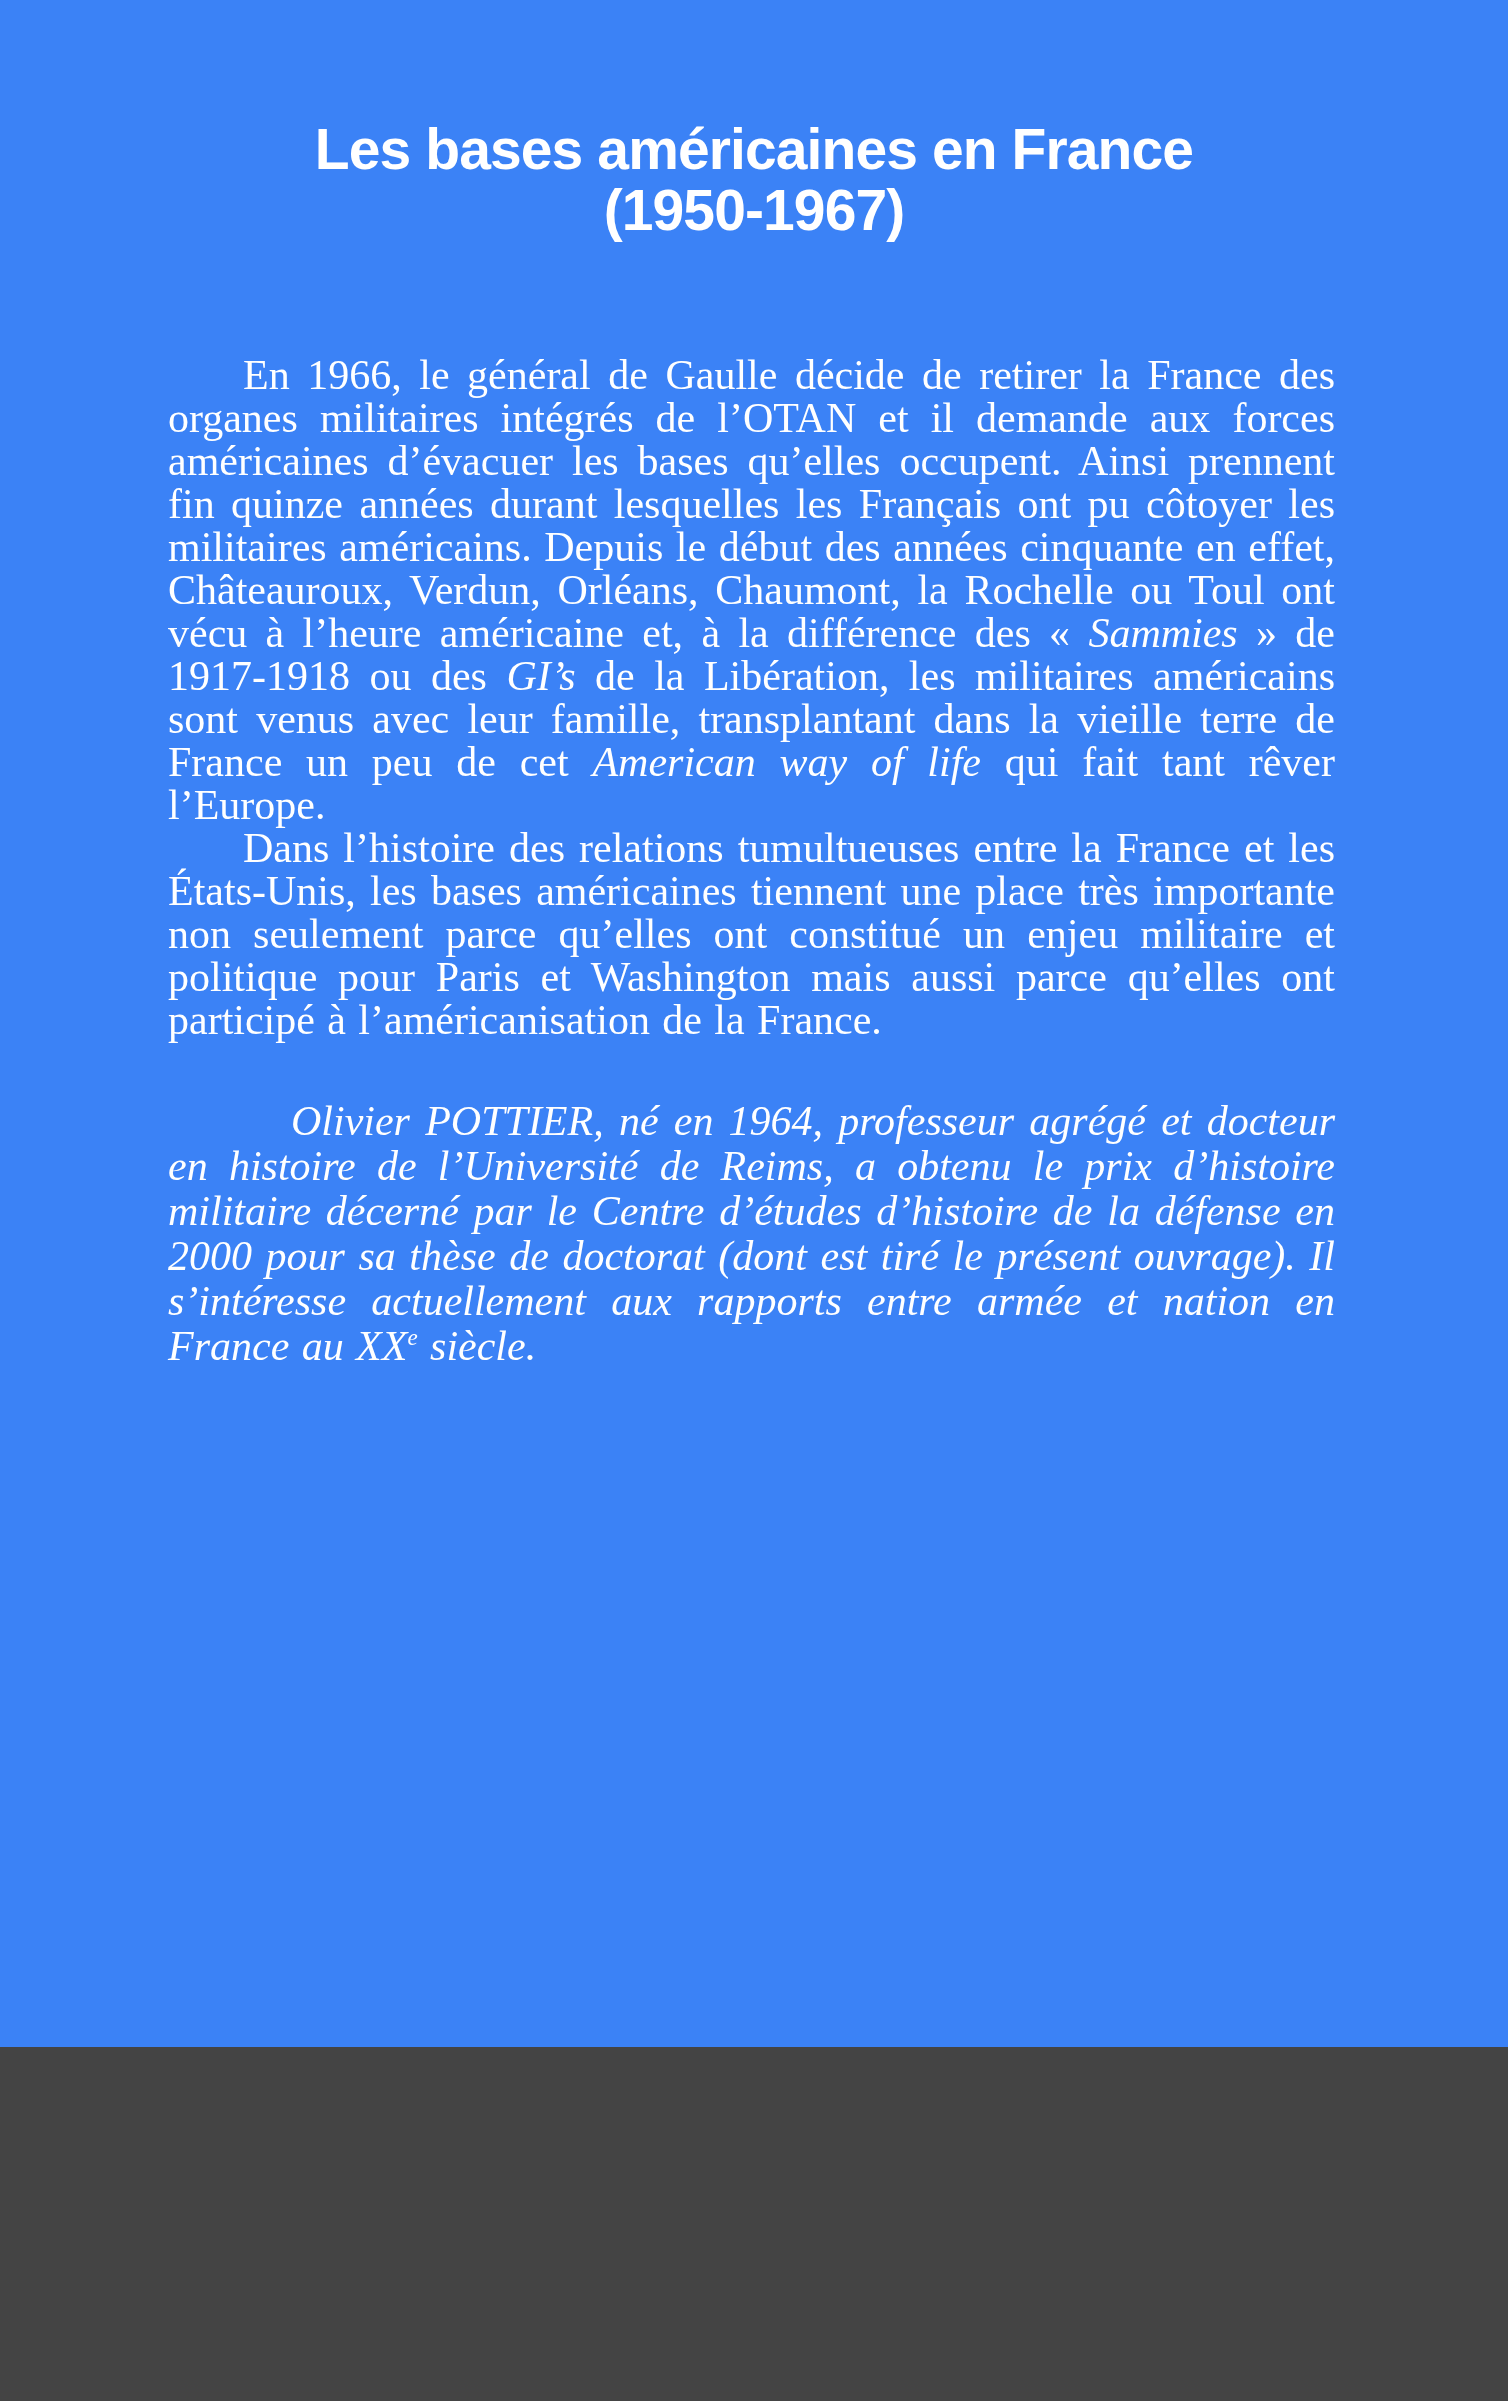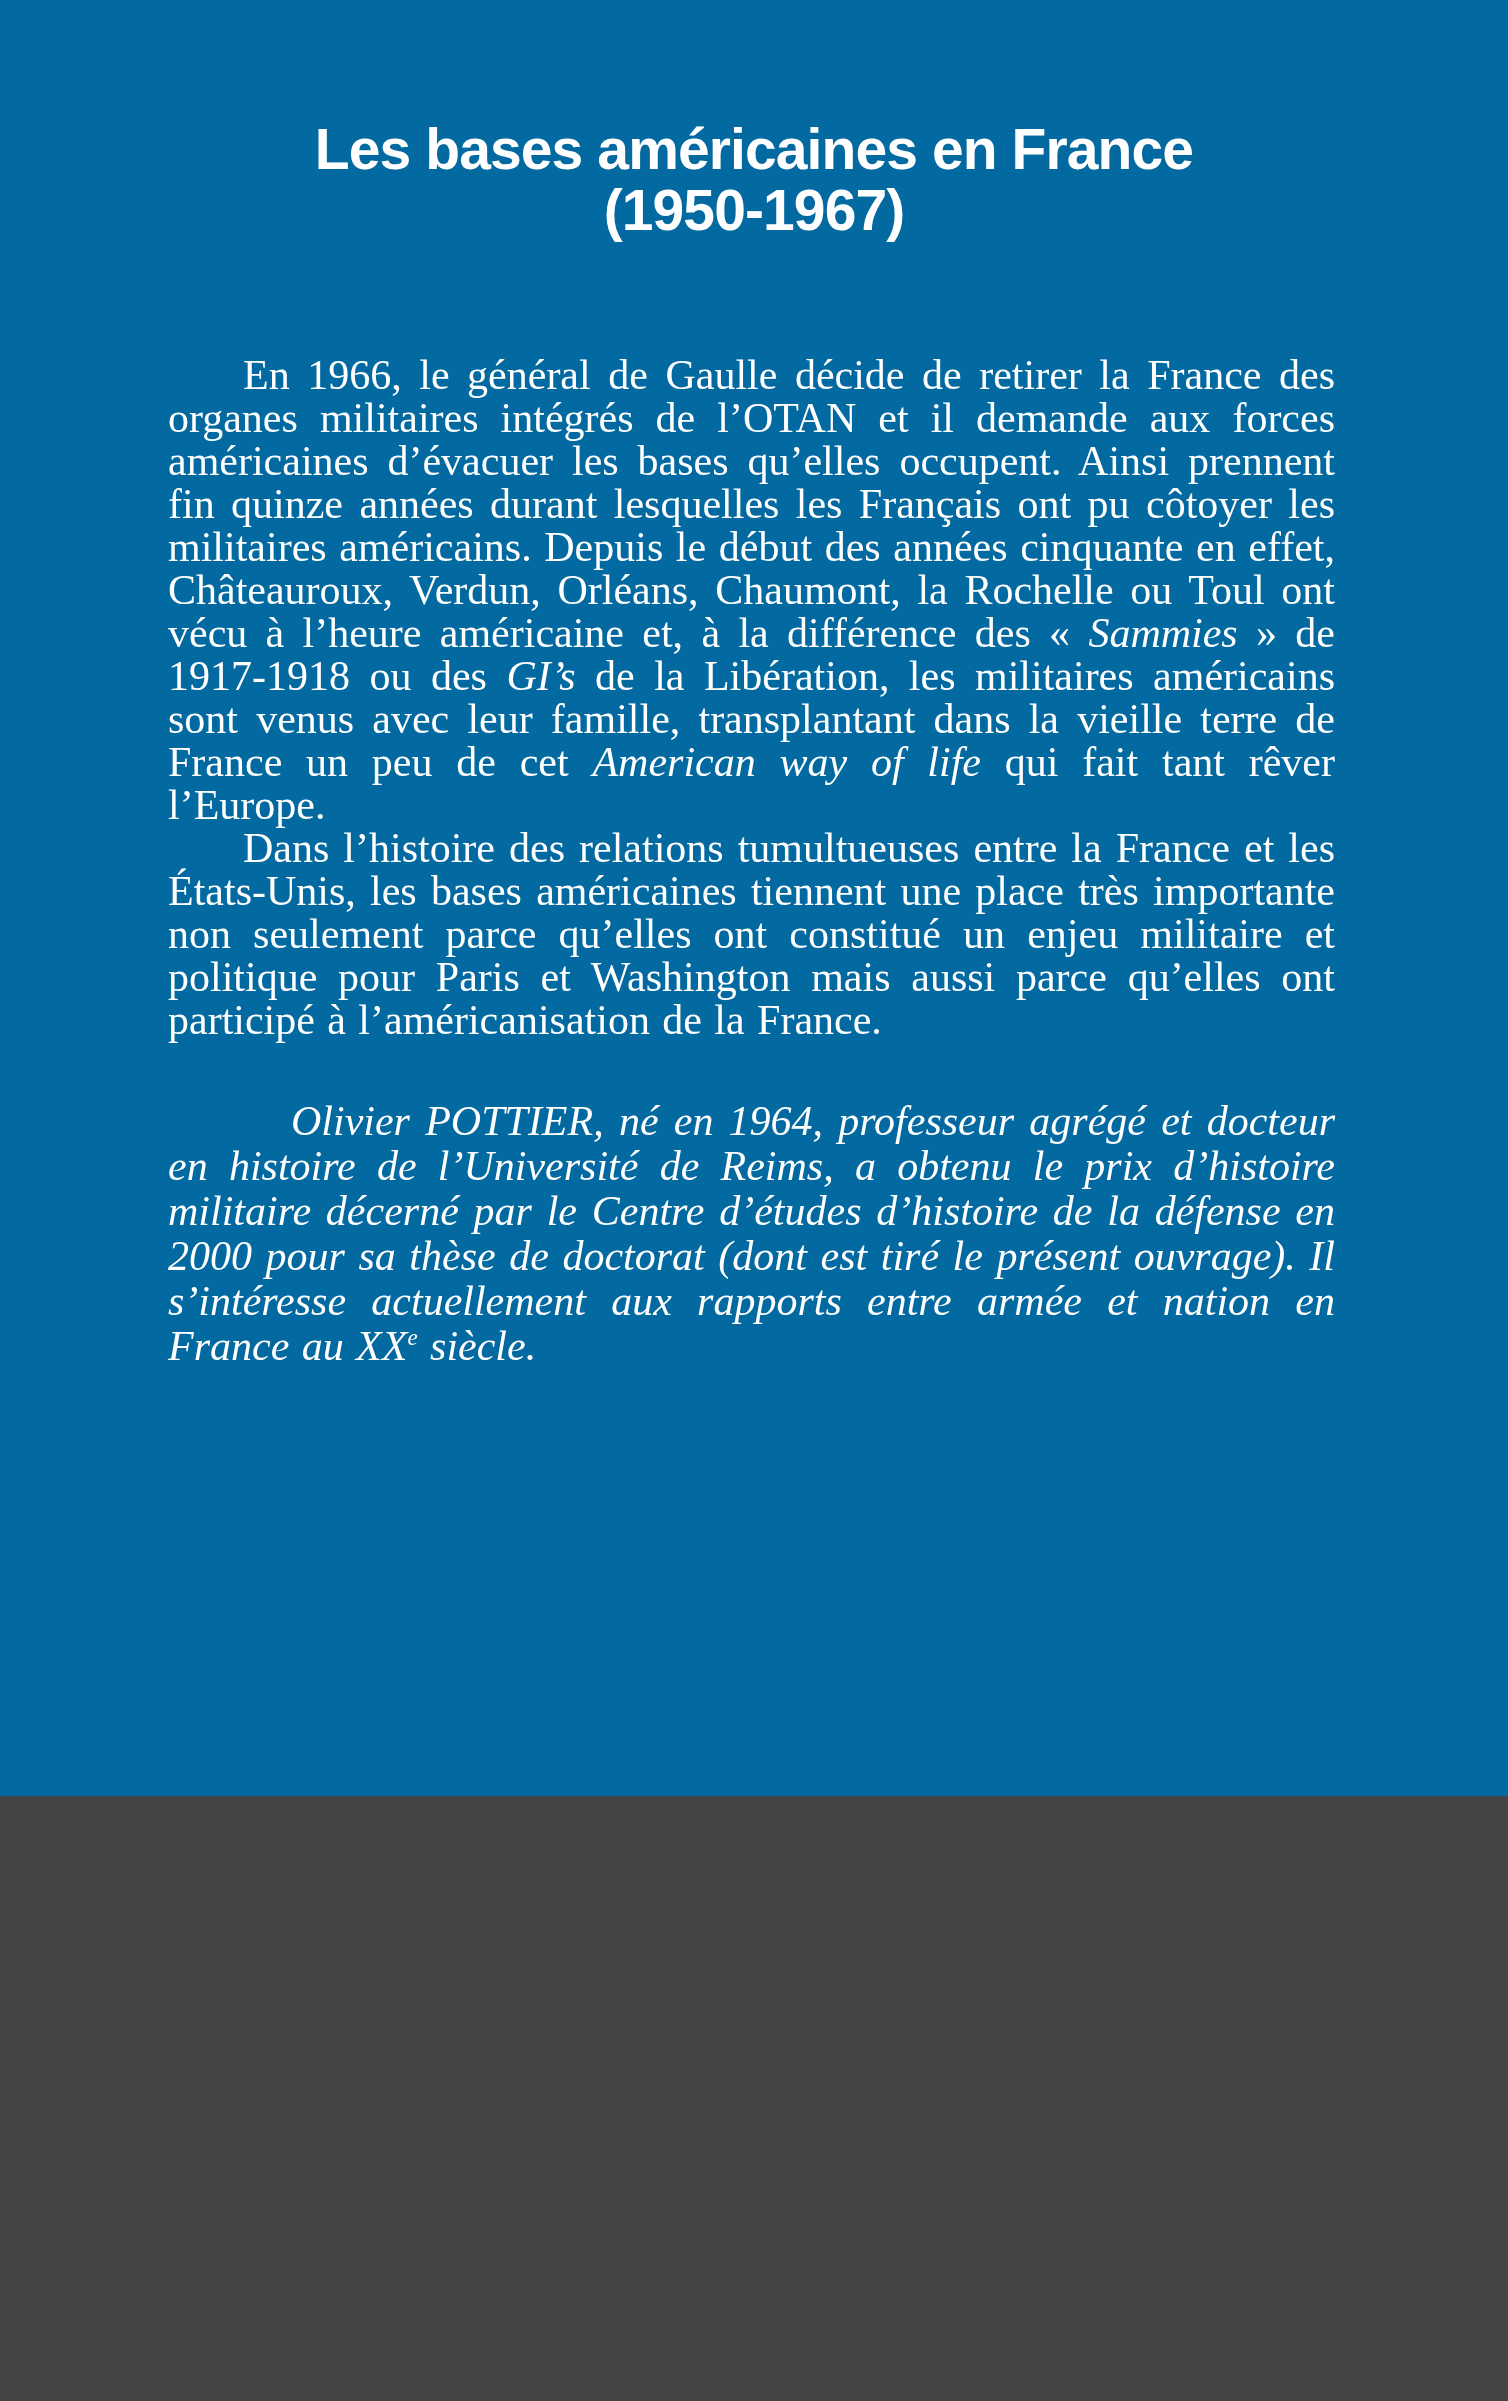--- a/index.html
+++ b/index.html
@@ -1,21 +1,21 @@
 <!DOCTYPE html>
 <html style="font-size:15px"><head>
 <meta charset="utf-8">
 <style>
   html,body{margin:0;padding:0;}
   body{background:#444;}
   .cover{
     position:relative;
     width:1508px;
-    height:1796px;
-    background:#0369a1;
+    height:2047px;
+    background:#3b82f6;
     overflow:hidden;
     font-family:"Liberation Serif", serif;
   }
   .title{
     position:absolute;
     top:119px;
     left:0;
     width:100%;
     margin:0;
     text-align:center;

